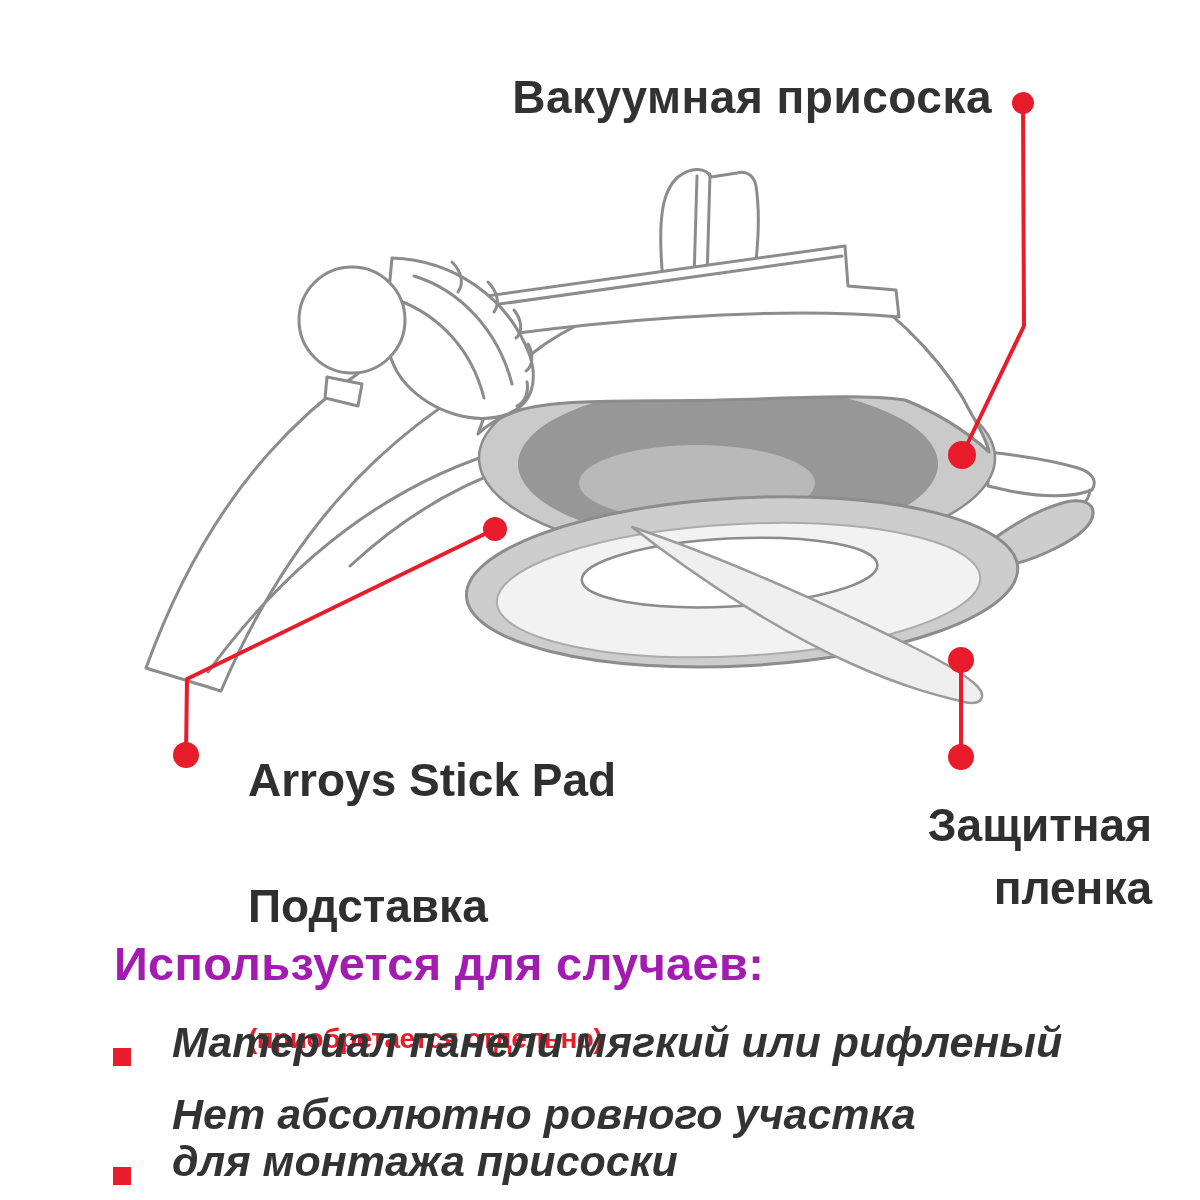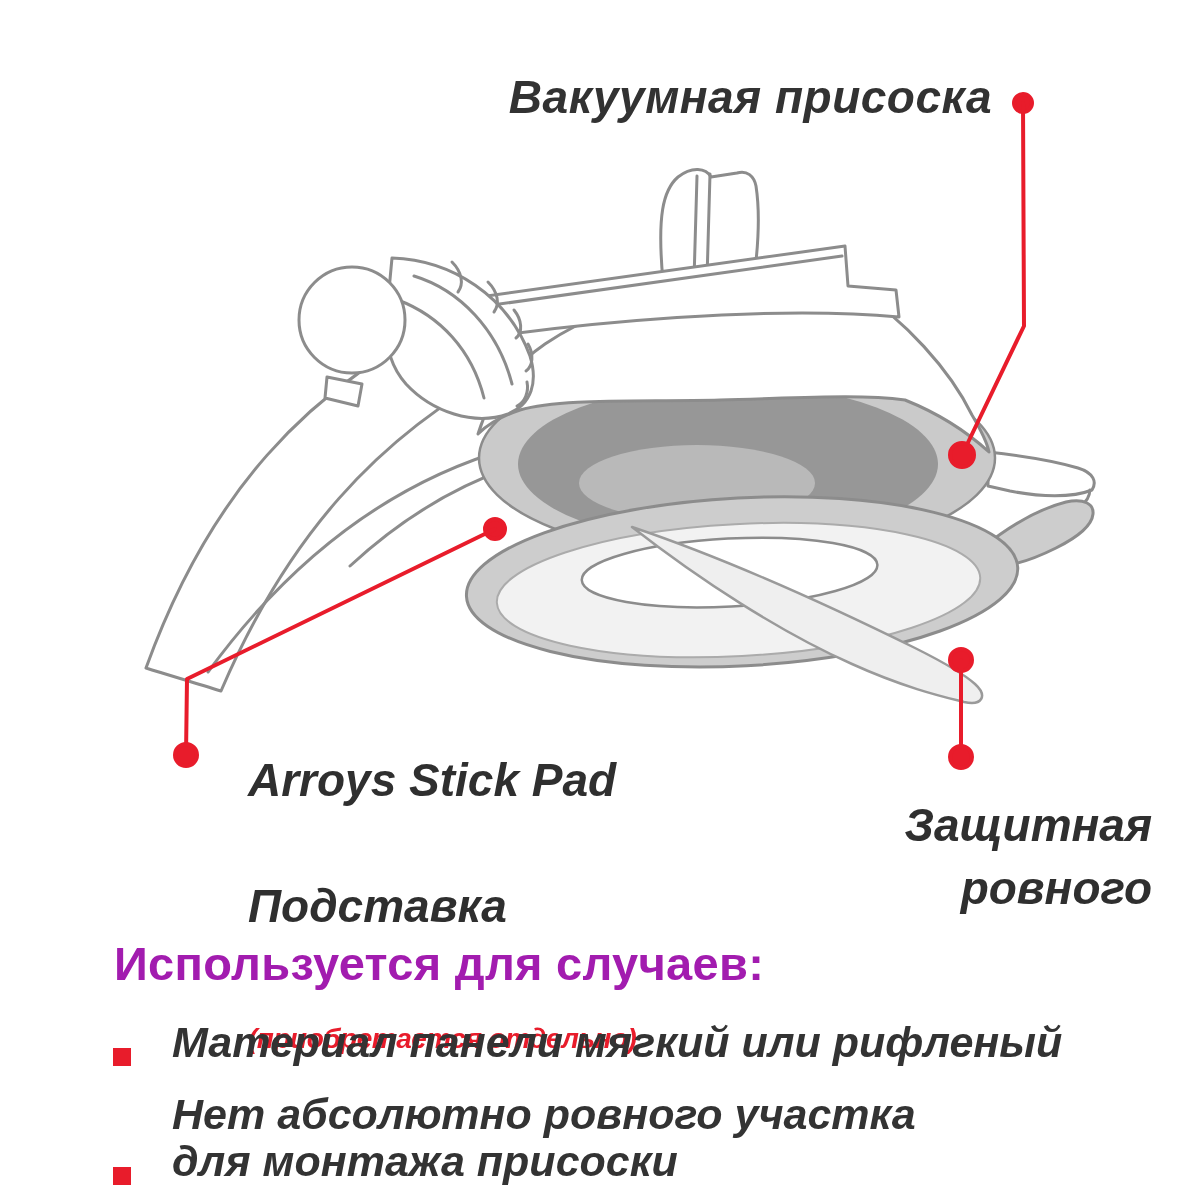--- a/index.html
+++ b/index.html
@@ -1,21 +1,21 @@
 <!DOCTYPE html>
 <html><head>
 <meta charset="utf-8">
 <style>
   html,body{margin:0;padding:0;background:#ffffff;}
   body{width:1200px;height:1200px;position:relative;overflow:hidden;
        font-family:"Liberation Sans",sans-serif;font-weight:700;color:#333333;}
   #stage{position:absolute;inset:0;width:1200px;height:1200px;}
   svg#art{position:absolute;left:0;top:0;width:1200px;height:1200px;}
 
-  .callout{position:absolute;white-space:pre-line;font-style:italic;}
+  .callout{position:absolute;white-space:pre-line;}
   .callout-top{top:70px;right:208px;font-size:46px;letter-spacing:.5px;color:#323232;}
   .callout-left{left:248px;top:686px;font-size:46px;line-height:63px;color:#2f2f2f;}
   .callout-left .note{font-size:28px;line-height:44px;color:#e81c2b;margin-top:16px;letter-spacing:-.5px;}
   .callout-right{right:48px;top:794px;font-size:46px;line-height:63px;text-align:right;color:#2f2f2f;}
 
   .usage-heading{position:absolute;left:114px;top:936px;font-size:47px;color:#a21caf;letter-spacing:.3px;}
   .usage-list{position:absolute;left:113px;top:1019px;width:1040px;}
   .usage-item{display:flex;align-items:flex-end;margin-bottom:25px;font-style:italic;}
   .usage-bullet{width:18px;height:18px;background:#e81c2b;margin-top:13px;flex:0 0 auto;}
   .usage-text{margin-left:41px;font-size:43px;line-height:47px;color:#333333;white-space:pre-line;}
@@ -102,21 +102,21 @@
 
   <div class="callout callout-top">Вакуумная присоска</div>
 
   <div class="callout callout-left">
     <div>Arroys Stick Pad</div>
     <div>Подставка</div>
     <div class="note">(приобретается отдельно)</div>
   </div>
 
   <div class="callout callout-right">Защитная
-ровного</div>
+пленка</div>
 
   <div class="usage-heading">Используется для случаев:</div>
 
   <div class="usage-list">
     <div class="usage-item">
       <div class="usage-bullet"></div>
       <div class="usage-text">Материал панели мягкий или рифленый</div>
     </div>
     <div class="usage-item">
       <div class="usage-bullet"></div>

